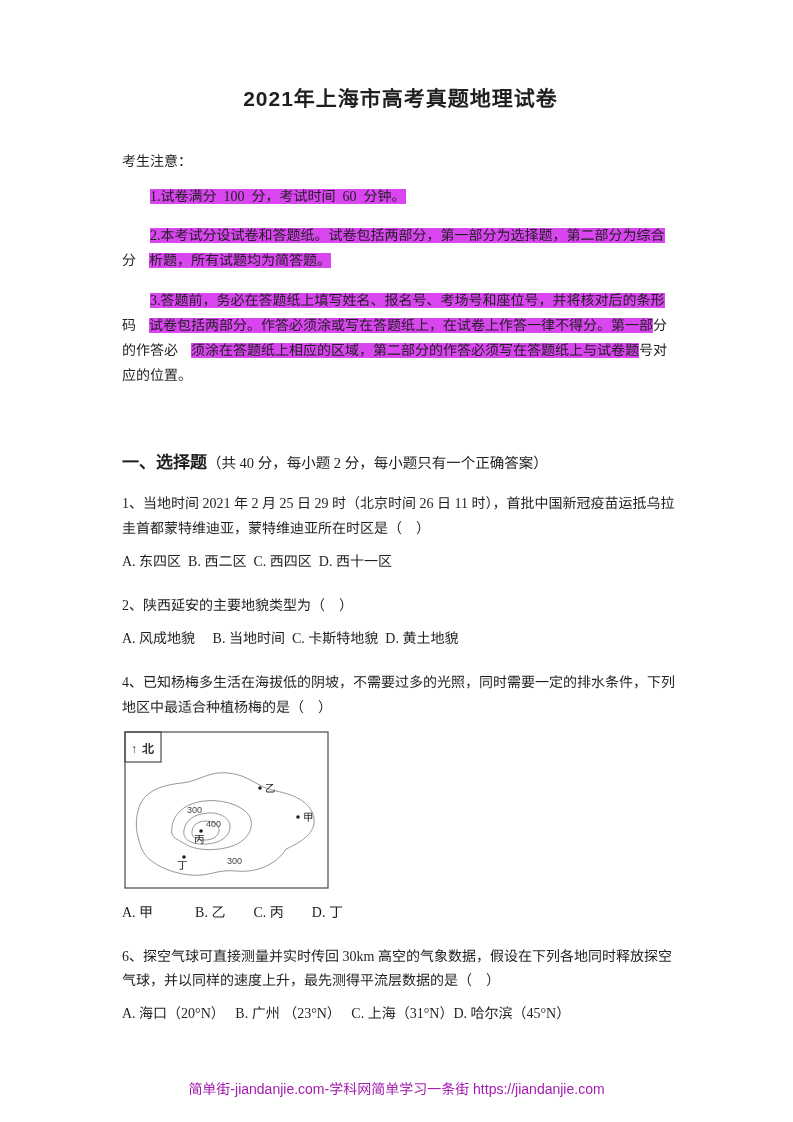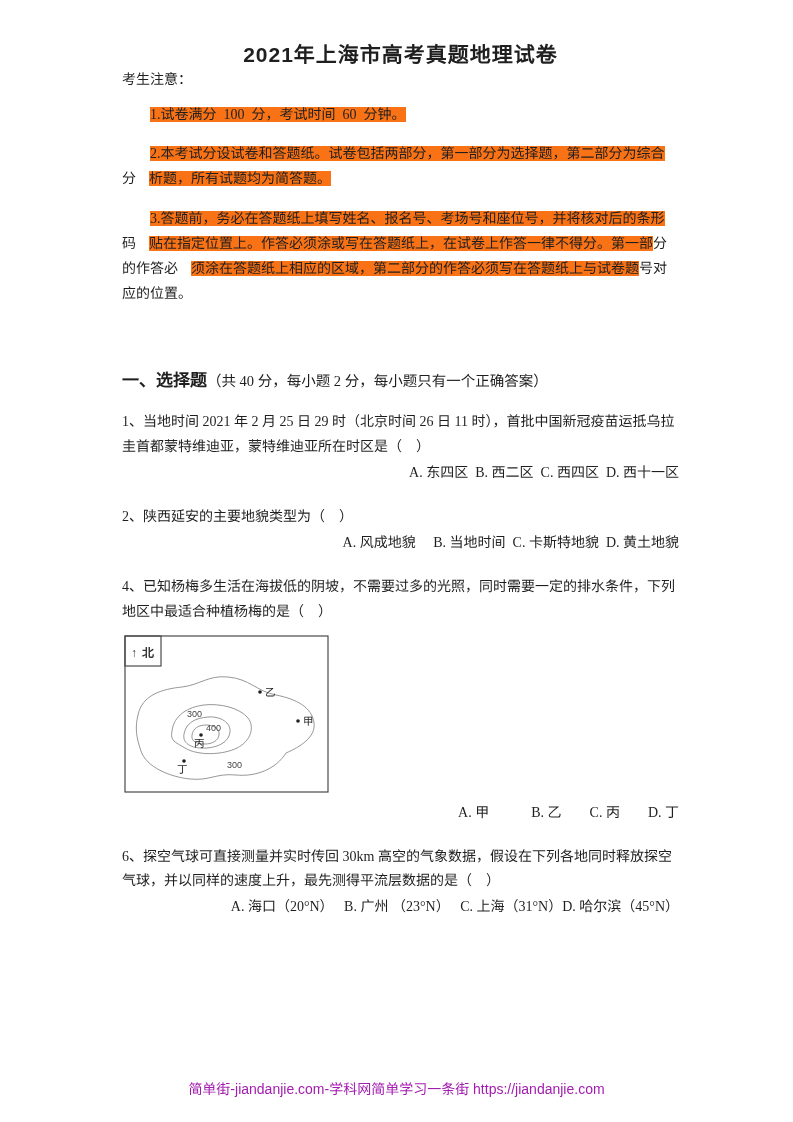--- a/index.html
+++ b/index.html
@@ -4,45 +4,45 @@
 <style>
   * { margin:0; padding:0; box-sizing:border-box; }
   html,body { background:#ffffff; }
   .page {
     position: relative;
     width: 793px; height: 1122px;
     margin: 0 auto;
     background: #ffffff;
     font-family: "Liberation Serif", serif;
     color: #1f1f1f;
-    padding: 38px 114px 0 122px;
+    padding: 82px 114px 0 122px;
     overflow: hidden;
   }
   .title {
     text-align: center;
     font-size: 21px;
     font-weight: bold;
     font-family: "Liberation Sans", sans-serif;
     letter-spacing: 1px;
   }
-  .notice-head { font-size: 14px; }
+  .notice-head { margin-top: 38px; font-size: 14px; }
   .notice-item {
     margin-top: 14px;
     font-size: 14px;
     line-height: 1.8;
     text-indent: 2em;
     white-space: pre-wrap;
   }
-  .hl { background: #f97316; }
+  .hl { background: #d946ef; }
   .gap { margin-right: 13px; }
   .section-head { margin-top: 60px; font-size: 14.5px; }
   .section-head .b { font-weight: bold; font-size: 17px; }
   .q { margin-top: 19px; }
   .stem { font-size: 14px; line-height: 1.78; white-space: pre-wrap; }
-  .opts { font-size: 14px; line-height: 1.78; margin-top: 1px; white-space: pre-wrap; text-align: right; }
+  .opts { font-size: 14px; line-height: 1.78; margin-top: 8px; white-space: pre-wrap; }
   .map-wrap { margin: 10px 0 4px 2px; }
   svg .frame { fill: none; stroke: #4a4a4a; stroke-width: 1.2; }
   svg .contour { fill: none; stroke: #8b8b8b; stroke-width: 0.9; }
   svg .mt { font-size: 12px; fill: #333; font-weight: bold; font-family: "Liberation Sans", sans-serif; }
   svg .ml { font-size: 9px; fill: #444; font-family: "Liberation Sans", sans-serif; }
   svg .mp { font-size: 10.5px; fill: #1f1f1f; }
   svg .pt { fill: #1f1f1f; }
   .footer {
     position: absolute; left: 0; right: 0; bottom: 24px;
     text-align: center;
@@ -57,21 +57,21 @@
 <div class="page">
 
   <h1 class="title">2021年上海市高考真题地理试卷</h1>
 
   <p class="notice-head">考生注意：</p>
 
   <p class="notice-item"><span class="hl">1.试卷满分  100  分，考试时间  60  分钟。</span></p>
 
   <p class="notice-item"><span class="hl">2.本考试分设试卷和答题纸。试卷包括两部分，第一部分为选择题，第二部分为综合</span><span class="gap">分</span><span class="hl">析题，所有试题均为简答题。</span></p>
 
-  <p class="notice-item"><span class="hl">3.答题前，务必在答题纸上填写姓名、报名号、考场号和座位号，并将核对后的条形</span><span class="gap">码</span><span class="hl">贴在指定位置上。作答必须涂或写在答题纸上，在试卷上作答一律不得分。第一部</span><span class="gap">分的作答必</span><span class="hl">须涂在答题纸上相应的区域，第二部分的作答必须写在答题纸上与试卷题</span><span>号对应的位置。</span></p>
+  <p class="notice-item"><span class="hl">3.答题前，务必在答题纸上填写姓名、报名号、考场号和座位号，并将核对后的条形</span><span class="gap">码</span><span class="hl">试卷包括两部分。作答必须涂或写在答题纸上，在试卷上作答一律不得分。第一部</span><span class="gap">分的作答必</span><span class="hl">须涂在答题纸上相应的区域，第二部分的作答必须写在答题纸上与试卷题</span><span>号对应的位置。</span></p>
 
   <p class="section-head"><span class="b">一、选择题</span><span>（共 40 分，每小题 2 分，每小题只有一个正确答案）</span></p>
 
   <div class="q">
     <p class="stem">1、当地时间 2021 年 2 月 25 日 29 时（北京时间 26 日 11 时），首批中国新冠疫苗运抵乌拉圭首都蒙特维迪亚，蒙特维迪亚所在时区是（　）</p>
     <p class="opts">A. 东四区  B. 西二区  C. 西四区  D. 西十一区</p>
   </div>
 
   <div class="q">
     <p class="stem">2、陕西延安的主要地貌类型为（　）</p>

